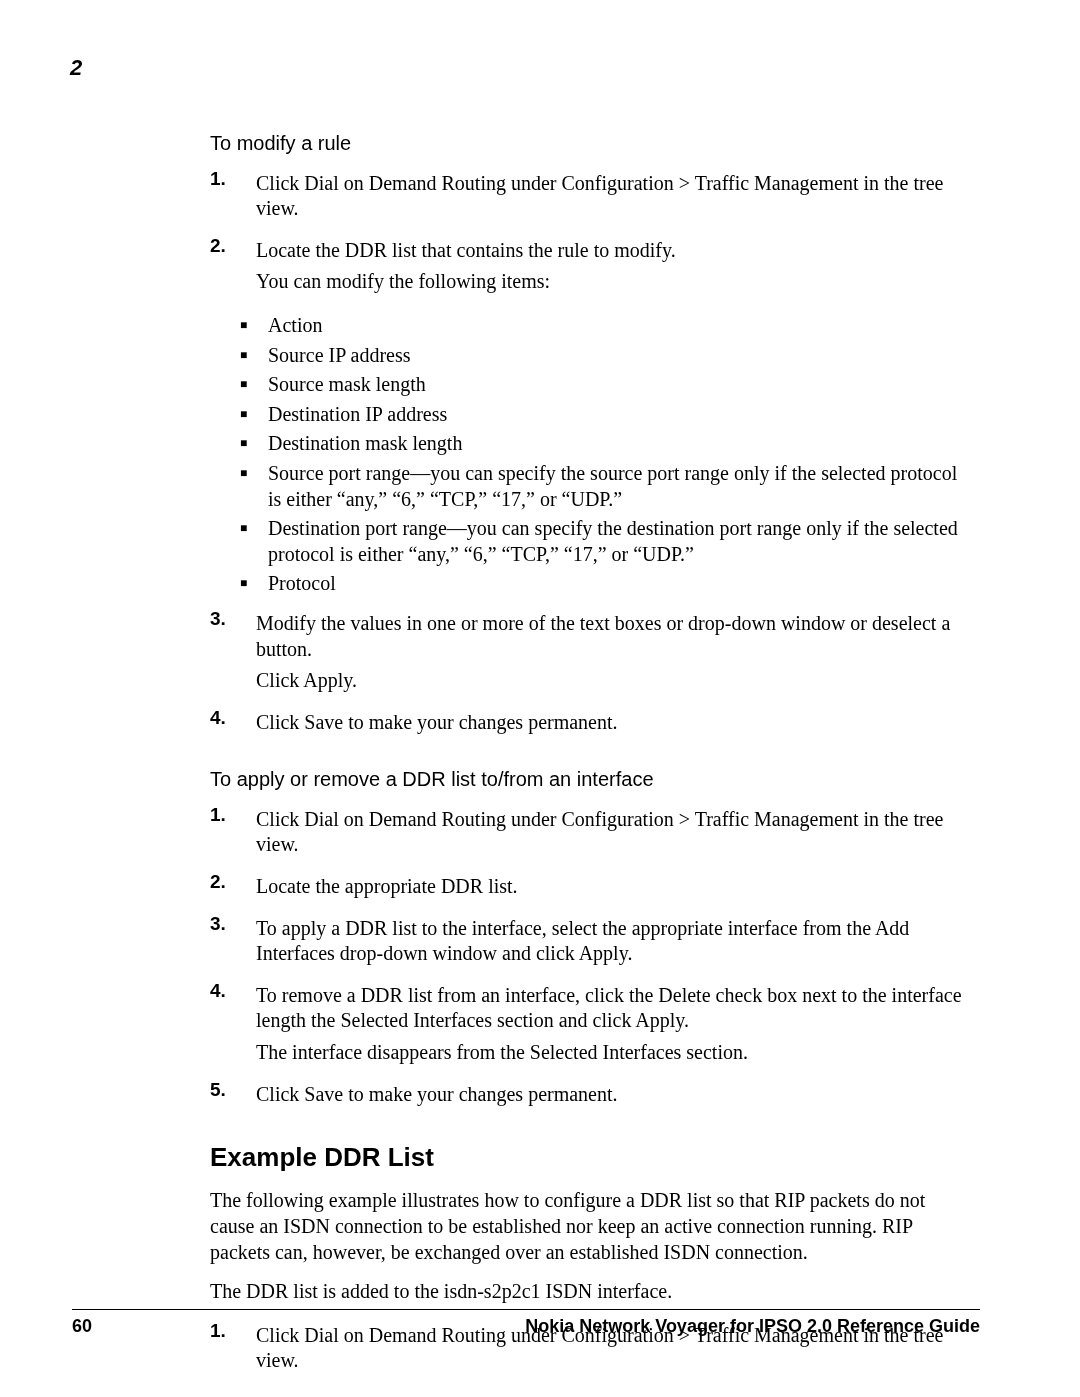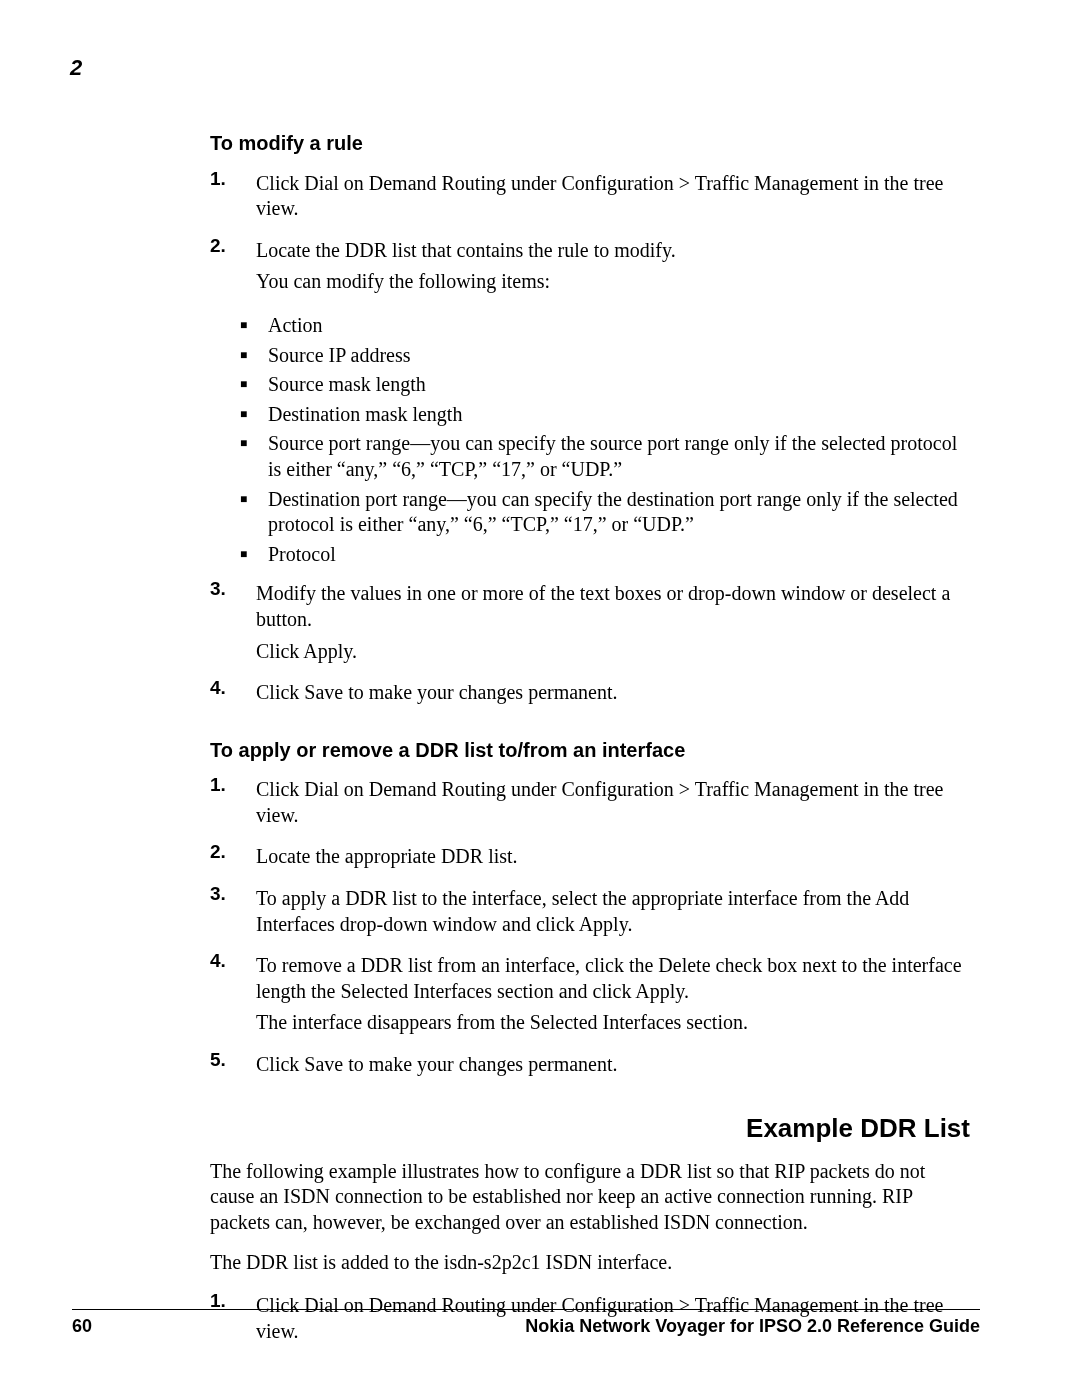--- a/index.html
+++ b/index.html
@@ -25,21 +25,21 @@
     margin-bottom: 50px;
   }
   .content {
     margin-left: 110px;
     margin-right: 10px;
     font-size: 20px;
     line-height: 1.28;
   }
   .heading-bold {
     font-family: Arial, Helvetica, sans-serif;
-    font-weight: bold;
+    font-weight: normal;
     font-size: 20px;
     margin-top: 26px;
     margin-bottom: 10px;
   }
   .ol {
     padding-left: 0;
   }
   .li {
     display: flex;
     margin-bottom: 6px;
@@ -76,21 +76,20 @@
   }
   .sub-li .body {
     flex: 1;
   }
   .h2 {
     font-family: Arial, Helvetica, sans-serif;
     font-weight: bold;
     font-size: 26px;
     margin-top: 28px;
     margin-bottom: 14px;
-    text-align: right;
   }
   .plain-para {
     margin: 4px 0 14px 0;
   }
   .footer {
     position: absolute;
     left: 72px;
     right: 100px;
     bottom: 60px;
   }
@@ -139,20 +138,24 @@
             <div class="sub-li">
                 <span class="square"></span>
                 <span class="body">Source IP address</span>
               </div>
             <div class="sub-li">
                 <span class="square"></span>
                 <span class="body">Source mask length</span>
               </div>
             <div class="sub-li">
                 <span class="square"></span>
+                <span class="body">Destination IP address</span>
+              </div>
+            <div class="sub-li">
+                <span class="square"></span>
                 <span class="body">Destination mask length</span>
               </div>
             <div class="sub-li">
                 <span class="square"></span>
                 <span class="body">Source port range—you can specify the source port range only if the selected protocol is either “any,” “6,” “TCP,” “17,” or “UDP.”</span>
               </div>
             <div class="sub-li">
                 <span class="square"></span>
                 <span class="body">Destination port range—you can specify the destination port range only if the selected protocol is either “any,” “6,” “TCP,” “17,” or “UDP.”</span>
               </div>

